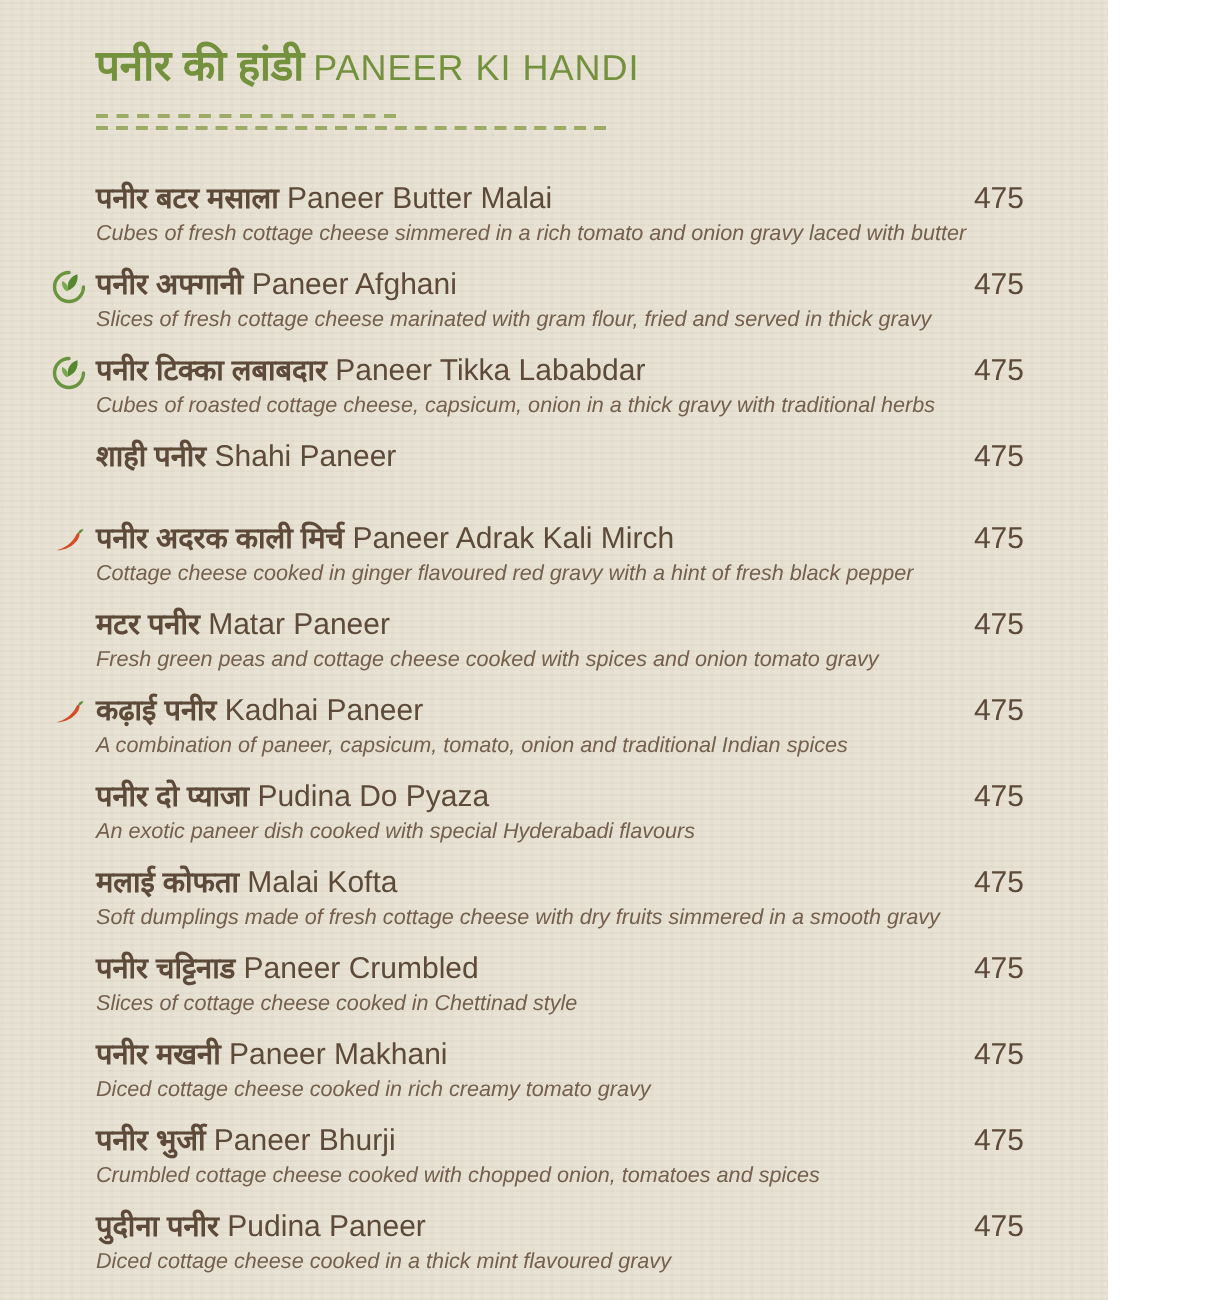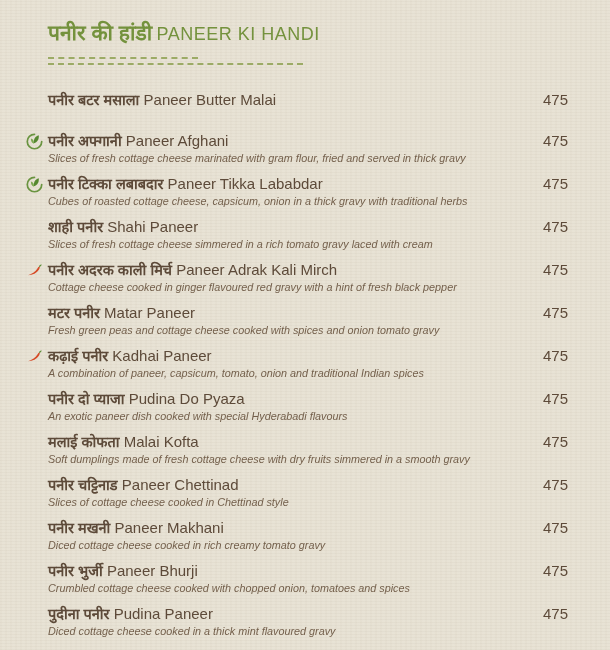--- a/index.html
+++ b/index.html
@@ -2,21 +2,21 @@
 <html><head>
 <meta charset="utf-8">
 <style>
   html, body { margin: 0; padding: 0; }
   body {
     width: 610px; height: 650px;
     font-family: "Liberation Sans", "DejaVu Sans", sans-serif;
   }
   .page {
     position: relative;
-    width: 610px; height: 650px;
+    width: 554px; height: 650px;
     box-sizing: border-box;
     background-color: #e7e1d3;
     background-image:
       repeating-linear-gradient(0deg, rgba(125,112,90,0.035) 0 1px, rgba(255,255,255,0.03) 1px 3px),
       repeating-linear-gradient(90deg, rgba(125,112,90,0.025) 0 2px, rgba(255,255,255,0.02) 2px 5px);
     padding: 18px 42px 0 48px;
     overflow: hidden;
   }
   .header-title {
     color: #74923d;
@@ -64,20 +64,21 @@
       
       
     </span>
     <div class="item-row">
       <div class="item-title">
         <span class="t-hi">पनीर बटर मसाला</span>
         <span class="t-en">Paneer Butter Malai</span>
       </div>
       <div class="item-price">475</div>
     </div>
+    <div class="item-desc">Cubes of fresh cottage cheese simmered in a rich tomato and onion gravy laced with butter</div>
   </div>
 
   <div class="menu-item" data-icon="leaf">
     <span class="item-icon">
       <svg class="icon-leaf" viewBox="0 0 20 20" xmlns="http://www.w3.org/2000/svg">
         <path d="M10 1.5 A8.5 8.5 0 1 0 18.5 10" fill="none" stroke="#6a9440" stroke-width="2" stroke-linecap="round"></path>
         <path d="M9.5 12 C8.5 7.5 10.5 4 15 2.5 C15.5 7 13.5 10.5 9.5 12 Z" fill="#55882f"></path>
         <path d="M9 12.5 C6.5 11.5 5.5 9 6 6.5 C8.5 7.5 9.8 9.8 9.3 12.3 Z" fill="#7aa84f"></path>
       </svg>
       
@@ -116,21 +117,20 @@
       
       
     </span>
     <div class="item-row">
       <div class="item-title">
         <span class="t-hi">शाही पनीर</span>
         <span class="t-en">Shahi Paneer</span>
       </div>
       <div class="item-price">475</div>
     </div>
-    <div class="item-desc">Slices of fresh cottage cheese simmered in a rich tomato gravy laced with cream</div>
   </div>
 
   <div class="menu-item" data-icon="chili">
     <span class="item-icon">
       
       <svg class="icon-chili" viewBox="0 0 20 20" xmlns="http://www.w3.org/2000/svg">
         <path d="M2.5 15.5 C7.5 15.5 13 13 15.5 8.5 C16.3 7 16.5 5.5 15.8 5.2 C15 4.9 14.4 6 13.8 7.2 C11.5 11.5 7 14.5 2.5 15.5 Z" fill="#d64a26"></path>
         <path d="M15.3 5.6 C15.6 3.8 16.9 2.9 18.5 3.1 C18 4.6 16.8 5.5 15.3 5.8 Z" fill="#5d8f38"></path>
       </svg>
     </span>
@@ -208,21 +208,21 @@
   </div>
 
   <div class="menu-item" data-icon="none">
     <span class="item-icon">
       
       
     </span>
     <div class="item-row">
       <div class="item-title">
         <span class="t-hi">पनीर चट्टिनाड</span>
-        <span class="t-en">Paneer Chettinad</span>
+        <span class="t-en">Paneer Crumbled</span>
       </div>
       <div class="item-price">475</div>
     </div>
     <div class="item-desc">Slices of cottage cheese cooked in Chettinad style</div>
   </div>
 
   <div class="menu-item" data-icon="none">
     <span class="item-icon">
       
       

